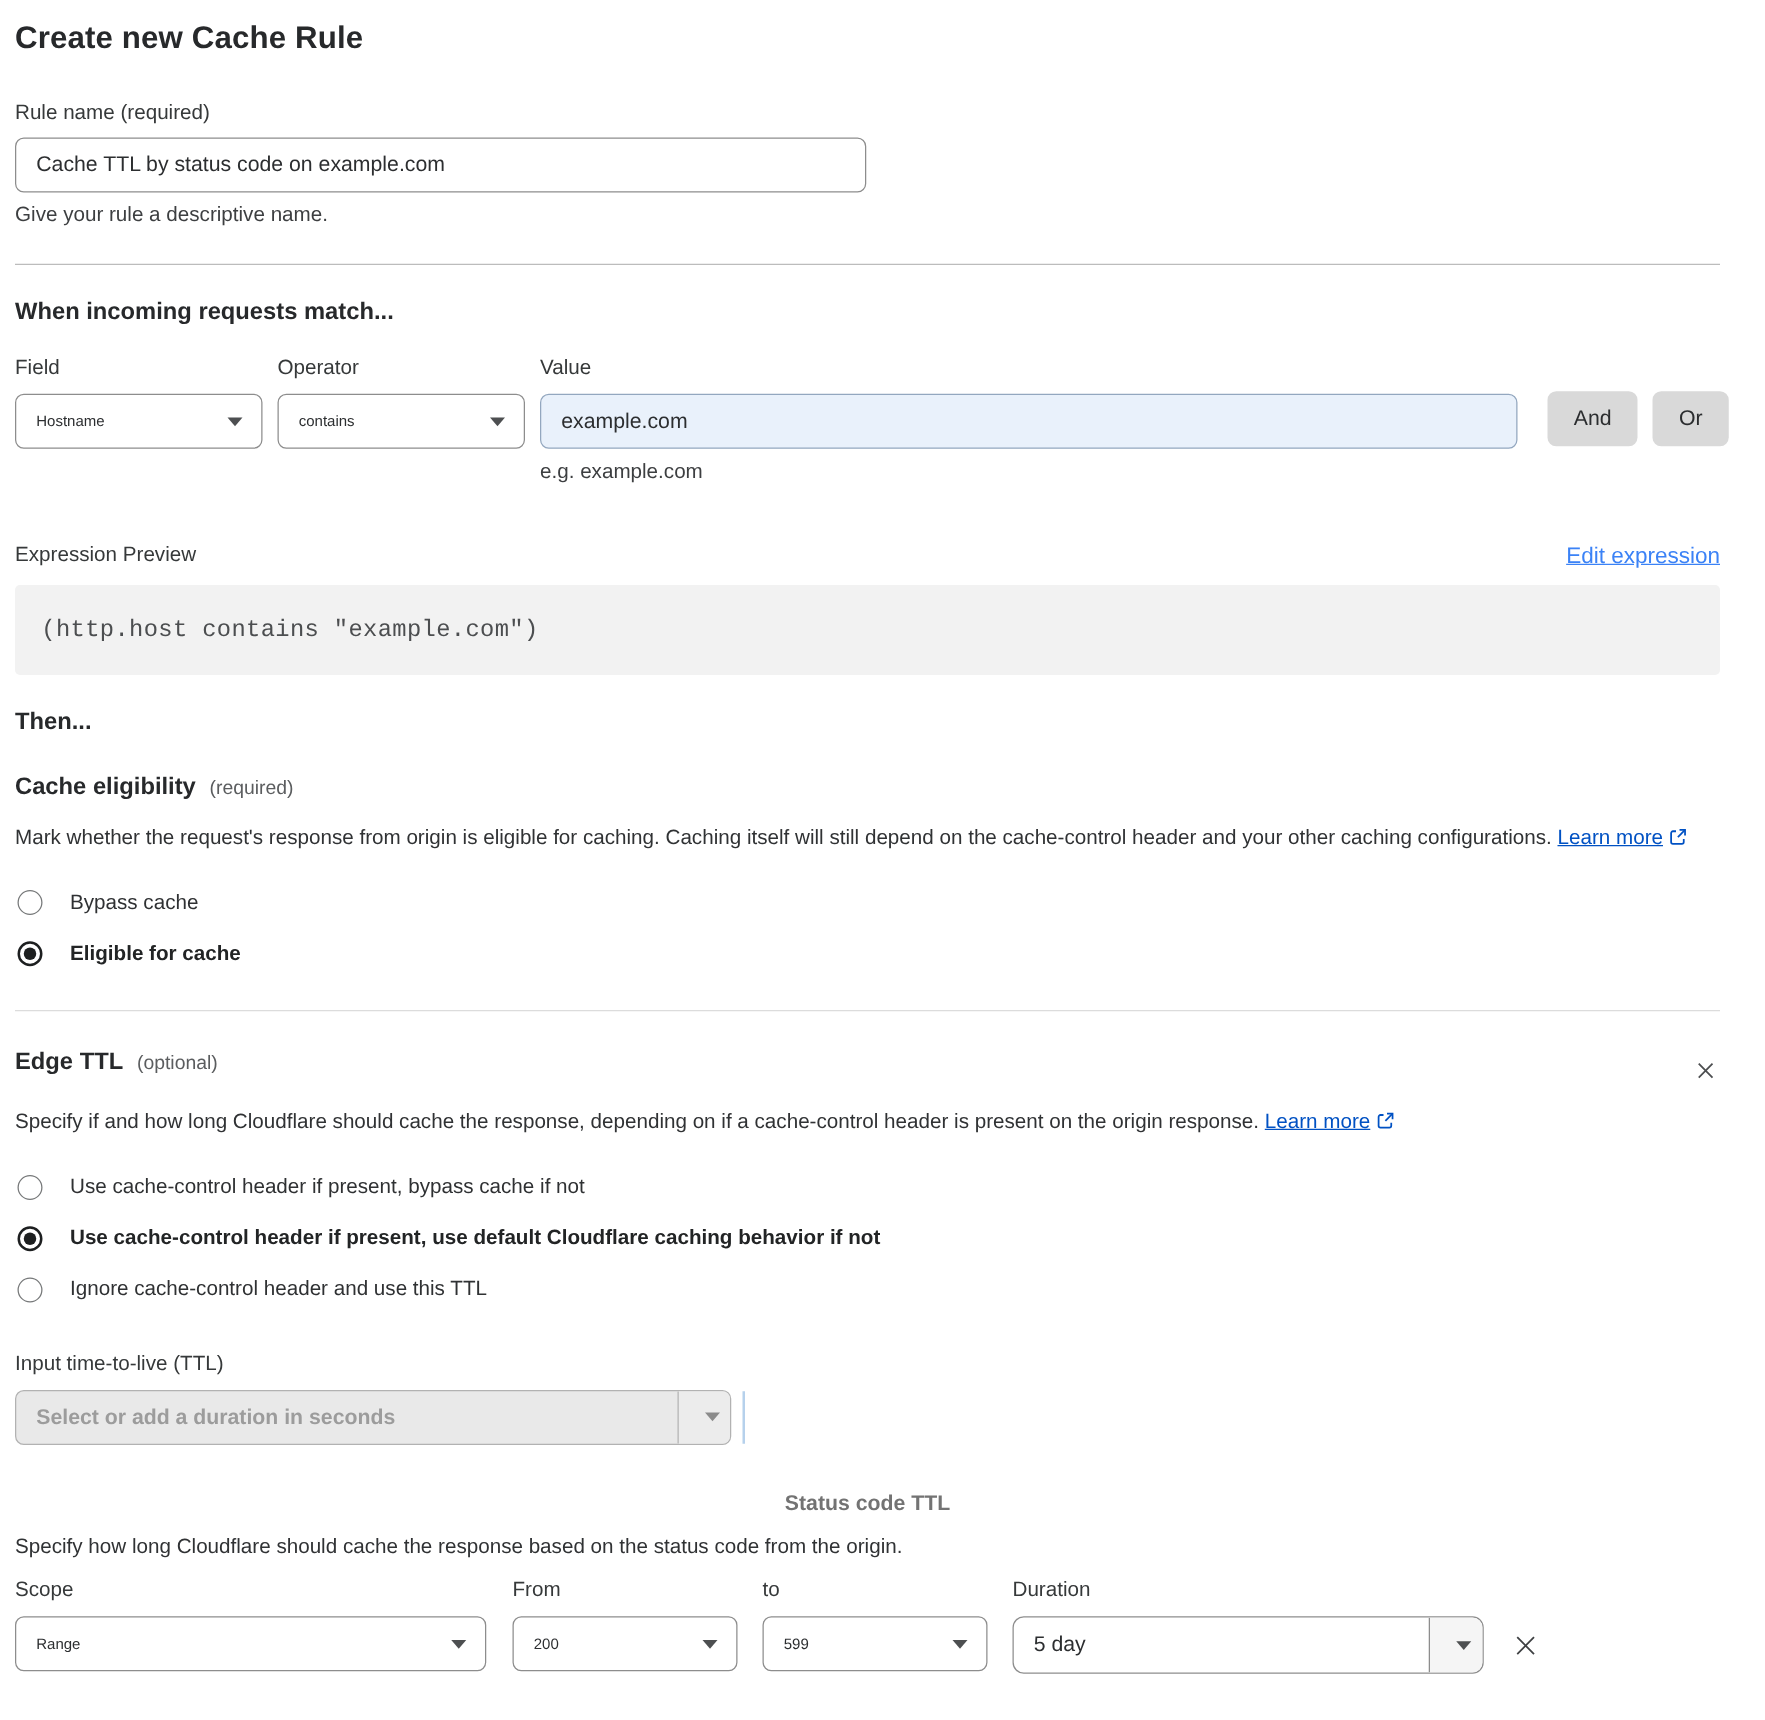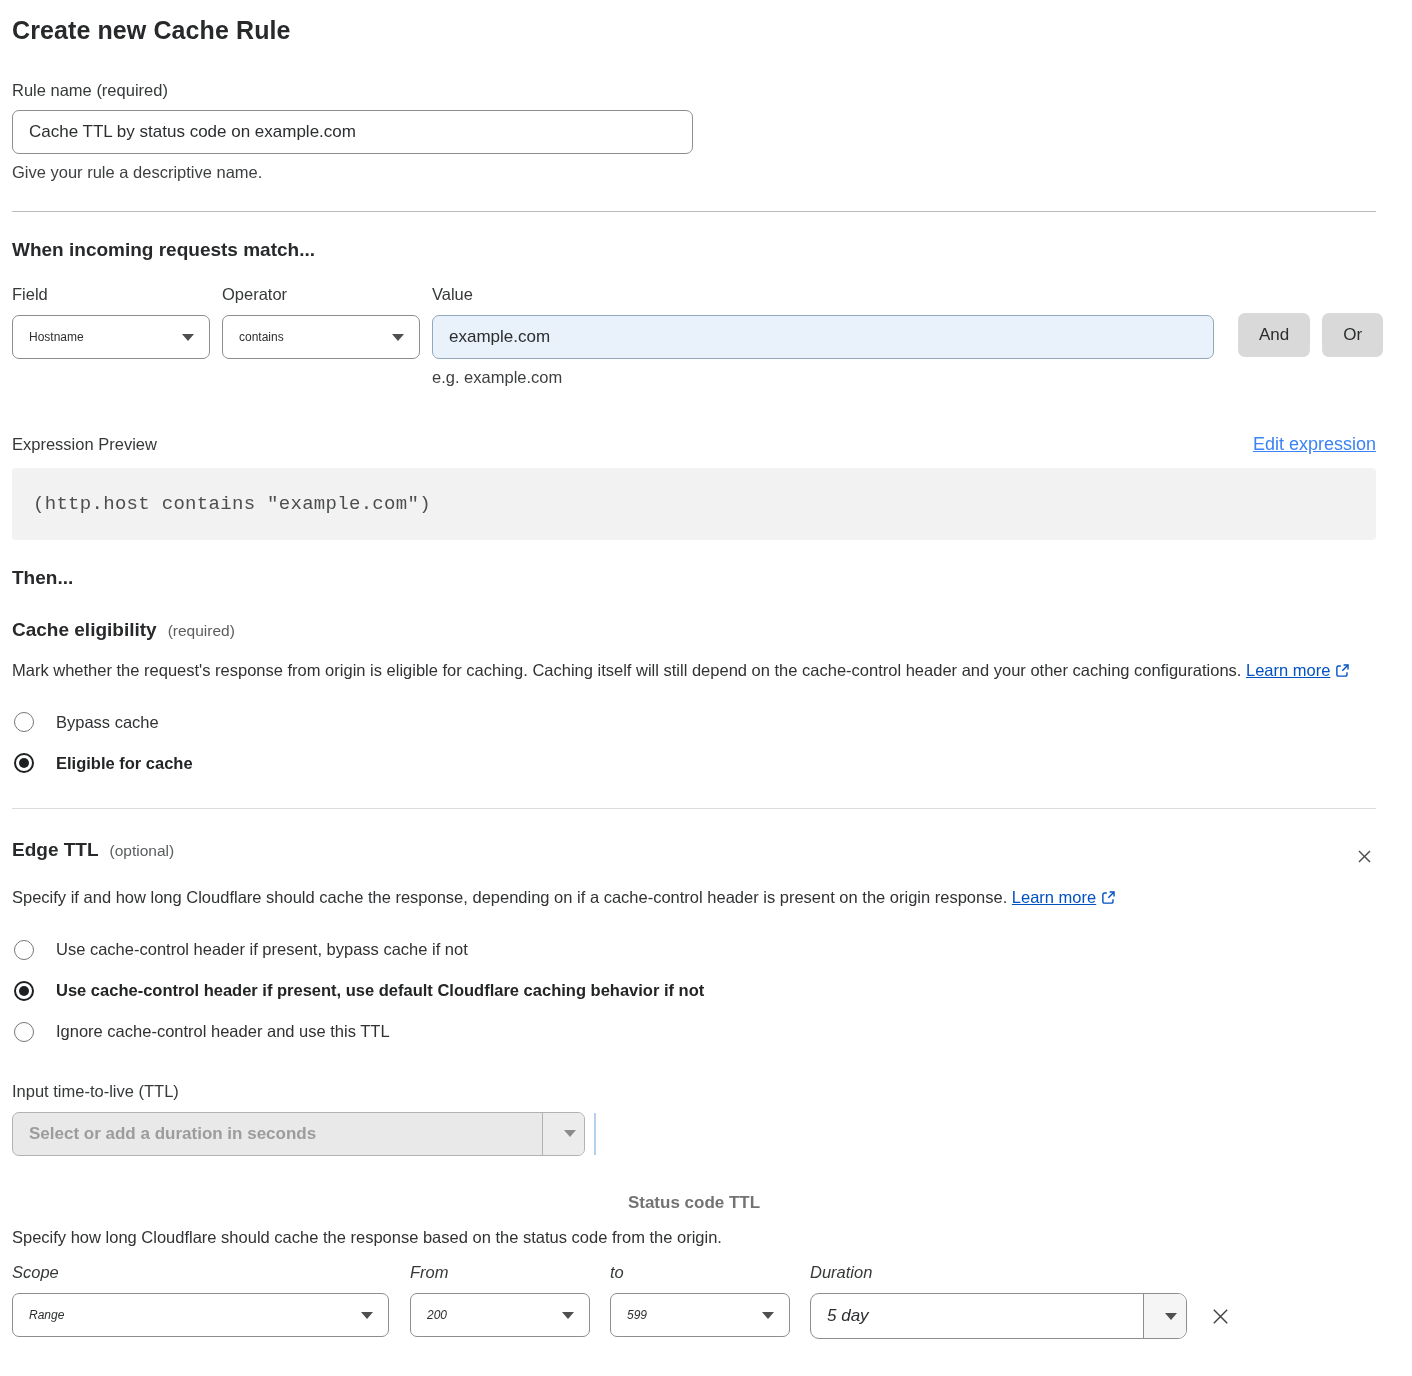--- a/index.html
+++ b/index.html
@@ -91,21 +91,21 @@
     width:573px; height:44px; background:#e9e9e9; border:1px solid #b2b2b2;
     border-radius:7px; display:flex; overflow:hidden; cursor:default;font-weight:bold;
   }
   .ttl-placeholder { flex:1; display:flex; align-items:center; padding-left:16px; font-size:17px; color:#9c9c9c; }
   .ttl-arrow { width:42px; border-left:1px solid #b2b2b2; background:#ececec; display:flex; align-items:center; justify-content:center; }
   .cursor-line { width:2px; height:42px; background:#b6d1ec; margin-left:9px; }
 
   .status-h { font-size:17px; font-weight:700; color:#737373; margin-top:37px;text-align:center; }
   .status-desc { margin-top:15px; font-size:16.5px; color:#303234; }
 
-  .status-row { display:flex; margin-top:14px; align-items:flex-start;font-style:italic; }
+  .status-row { display:flex; margin-top:14px; align-items:flex-start; }
   .status-col { margin-right:20px; }
   .status-col.scope { width:377px; margin-right:21px; }
   .status-col.from, .status-col.to { width:180px; }
   .status-col.duration { width:377px; }
 
   .combo { height:46px; border:1px solid #8d8d8d; border-radius:9px; background:#fff; display:flex; overflow:hidden; cursor:pointer; }
   .combo-value { flex:1; display:flex; align-items:center; padding-left:16px; font-size:17px; color:#2c2e30; }
   .combo-arrow { width:43px; border-left:1px solid #8d8d8d; background:#f5f5f5; display:flex; align-items:center; justify-content:center; }
 
   .remove-btn { background:none; border:none; padding:2px; cursor:pointer; line-height:0; margin-top:40px; }

